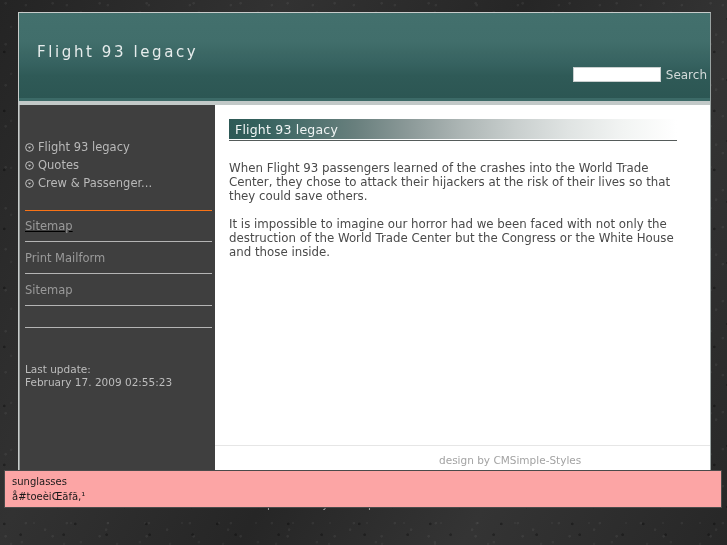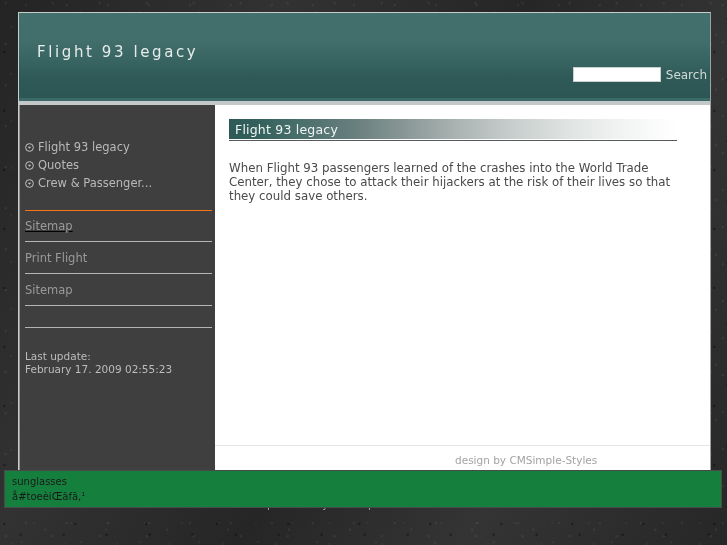--- a/index.html
+++ b/index.html
@@ -170,21 +170,21 @@
     color: #9a9a9a;
     font-size: 11.5px;
     font-family: "DejaVu Sans", sans-serif;
     cursor: pointer;
     white-space: nowrap;
   }
   .util-row.empty { height: 22px; }
   #last-update {
     position: absolute;
     left: 5px;
-    top: 245px;
+    top: 258px;
     color: #bdbdbd;
     font-size: 10.5px;
     line-height: 13px;
     font-family: "DejaVu Sans", sans-serif;
     white-space: nowrap;
   }
 
   
   #content {
     position: absolute;
@@ -248,30 +248,30 @@
   .footer-item {
     position: absolute;
     top: 8px;
     font-size: 10.5px;
     color: #a3a3a3;
     font-family: "DejaVu Sans", sans-serif;
     white-space: nowrap;
     cursor: pointer;
   }
   #footer-powered { left: 52px; margin-top: 44px; }
-  #footer-design  { left: 240px; }
+  #footer-design  { left: 224px; }
 
   
   #suggest-panel {
     position: absolute;
     left: 4px;
     top: 470px;
     width: 718px;
     height: 38px;
-    background: #15803d;
+    background: #fca5a5;
     border: 1px solid #4a4a4a;
     box-sizing: border-box;
     padding-left: 16px;
   }
   .suggest-row {
     position: absolute;
     left: 7px;
     font-size: 10px;
     color: #1a1a1a;
     font-family: "DejaVu Sans", sans-serif;
@@ -330,21 +330,21 @@
       </span>
       <span>Crew &amp; Passenger...</span>
     </div>
   </div>
 
   <div class="util-block" style="top:105px;">
     <div class="util-row first">
       <span class="util-link">Sitemap</span>
     </div>
     <div class="util-row">
-      <span class="util-link">Print Flight</span>
+      <span class="util-link">Print Mailform</span>
     </div>
     <div class="util-row">
       <span class="util-link">Sitemap</span>
     </div>
     <div class="util-row empty">
       <span class="util-link"></span>
     </div>
   </div>
 
   <div id="last-update">
@@ -355,20 +355,21 @@
 
 <div id="content">
 
   <div id="content-heading-wrap">
     <div id="content-heading">Flight 93 legacy</div>
   </div>
   <div id="heading-underline"></div>
 
   <div id="body-text">
     <p>When Flight 93 passengers learned of the crashes into the World Trade Center, they chose to attack their hijackers at the risk of their lives so that they could save others.</p>
+    <p>It is impossible to imagine our horror had we been faced with not only the destruction of the World Trade Center but the Congress or the White House and those inside.</p>
   </div>
 
   <div id="footer">
     <span class="footer-item" id="footer-powered">powered by CMSimple</span>
     <span class="footer-item" id="footer-design">design by CMSimple-Styles</span>
   </div>
 </div>
 
 <div id="suggest-panel">
   <div class="suggest-row" id="suggest-row-0">sunglasses</div>

